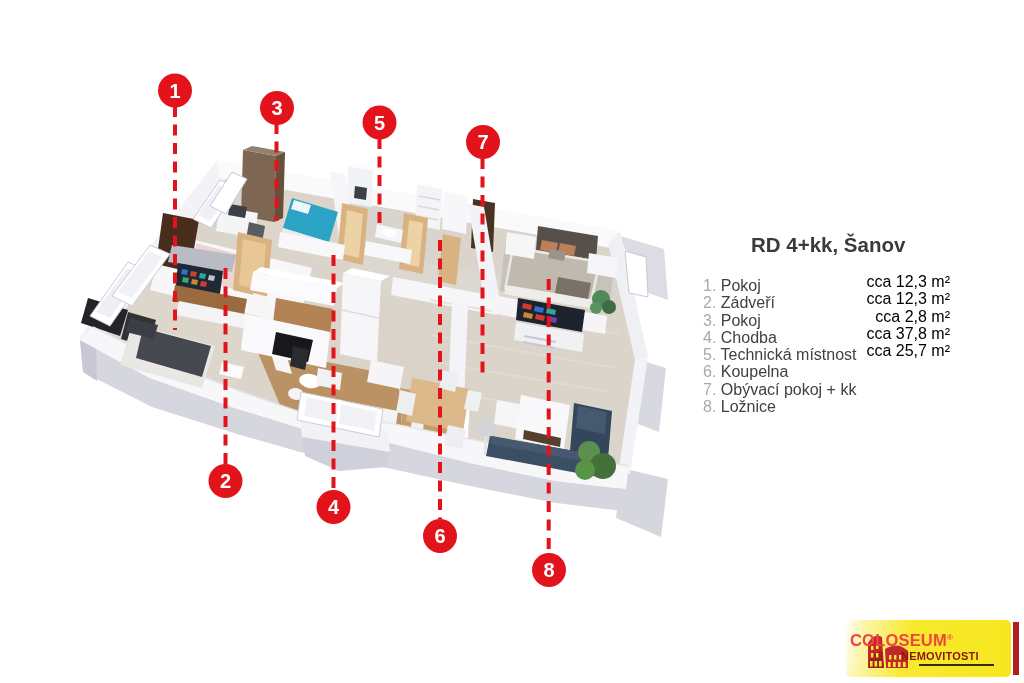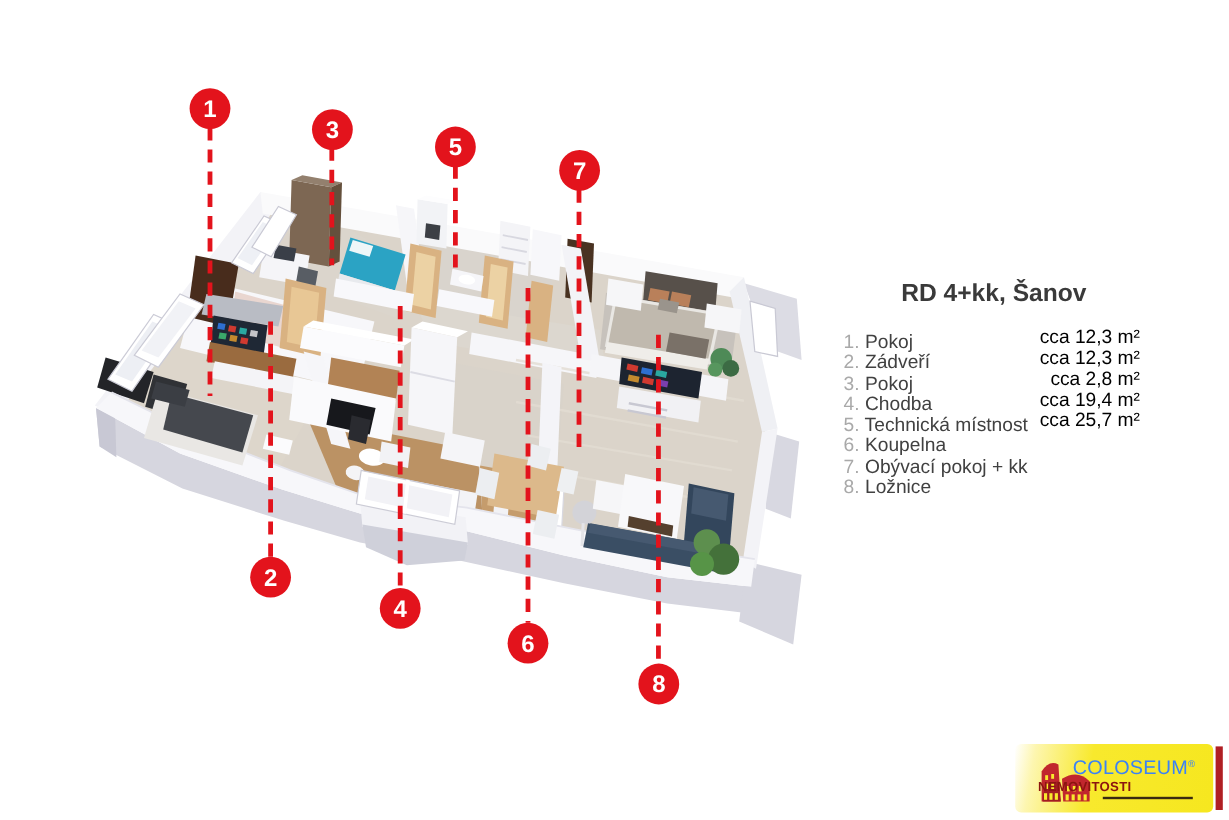--- a/index.html
+++ b/index.html
@@ -320,21 +320,21 @@
   <div><span style="color:#a9a9a9">5.</span> Technická místnost</div>
   <div><span style="color:#a9a9a9">6.</span> Koupelna</div>
   <div><span style="color:#a9a9a9">7.</span> Obývací pokoj + kk</div>
   <div><span style="color:#a9a9a9">8.</span> Ložnice</div>
 </div>
 
 <div class="abs" style="left:750px;top:273px;width:200px;font-size:16px;line-height:17.25px;color:#000000;text-align:right;white-space:nowrap;">
   <div>cca 12,3 m²</div>
   <div>cca 12,3 m²</div>
   <div>cca 2,8 m²</div>
-  <div>cca 19,4 m²</div>
+  <div>cca 37,8 m²</div>
   <div>cca 25,7 m²</div>
 </div>
 
 
 <div class="abs" style="left:846px;top:620px;width:165px;height:57px;border-radius:5px;
      background:linear-gradient(100deg,#ffffff 0%,#fdf6b0 10%,#f8e92d 38%,#f6e71f 100%);"></div>
 
 <div class="abs" style="left:1013px;top:622px;width:6px;height:53px;background:#b01f24;"></div>
 
 <svg class="abs" style="left:860px;top:629px" width="62" height="44" viewBox="0 0 62 44">
@@ -350,19 +350,19 @@
   <rect x="19" y="32" width="2.6" height="5.5" fill="#f8e92d"></rect>
   <rect x="29" y="26" width="2.4" height="4.5" fill="#f8e92d"></rect>
   <rect x="34" y="26" width="2.4" height="4.5" fill="#f8e92d"></rect>
   <rect x="39" y="26" width="2.4" height="4.5" fill="#f8e92d"></rect>
   <rect x="28" y="33" width="2.6" height="5" fill="#f8e92d"></rect>
   <rect x="33" y="33" width="2.6" height="5" fill="#f8e92d"></rect>
   <rect x="38" y="33" width="2.6" height="5" fill="#f8e92d"></rect>
   <rect x="43" y="33" width="2.6" height="5" fill="#f8e92d"></rect>
 </svg>
 
-<div class="abs" style="left:894px;top:631px;font-size:16.5px;font-weight:400;color:#3b82f6;letter-spacing:0.2px;">COLOSEUM<span style="font-size:8px;vertical-align:6px;">®</span></div>
-
-<div class="abs" style="left:865px;top:650px;width:64px;font-size:11px;font-weight:800;color:#8c1410;text-align:center;letter-spacing:0.2px;">NEMOVITOSTI</div>
+<div class="abs" style="left:850px;top:631px;font-size:16.5px;font-weight:700;color:#ef4444;letter-spacing:0.2px;">COLOSEUM<span style="font-size:8px;vertical-align:6px;">®</span></div>
+
+<div class="abs" style="left:901px;top:650px;width:64px;font-size:11px;font-weight:800;color:#8c1410;text-align:center;letter-spacing:0.2px;">NEMOVITOSTI</div>
 
 <div class="abs" style="left:919px;top:664px;width:75px;height:2px;background:#3a2a10;"></div>
 
 </div>
 
 </body></html>

